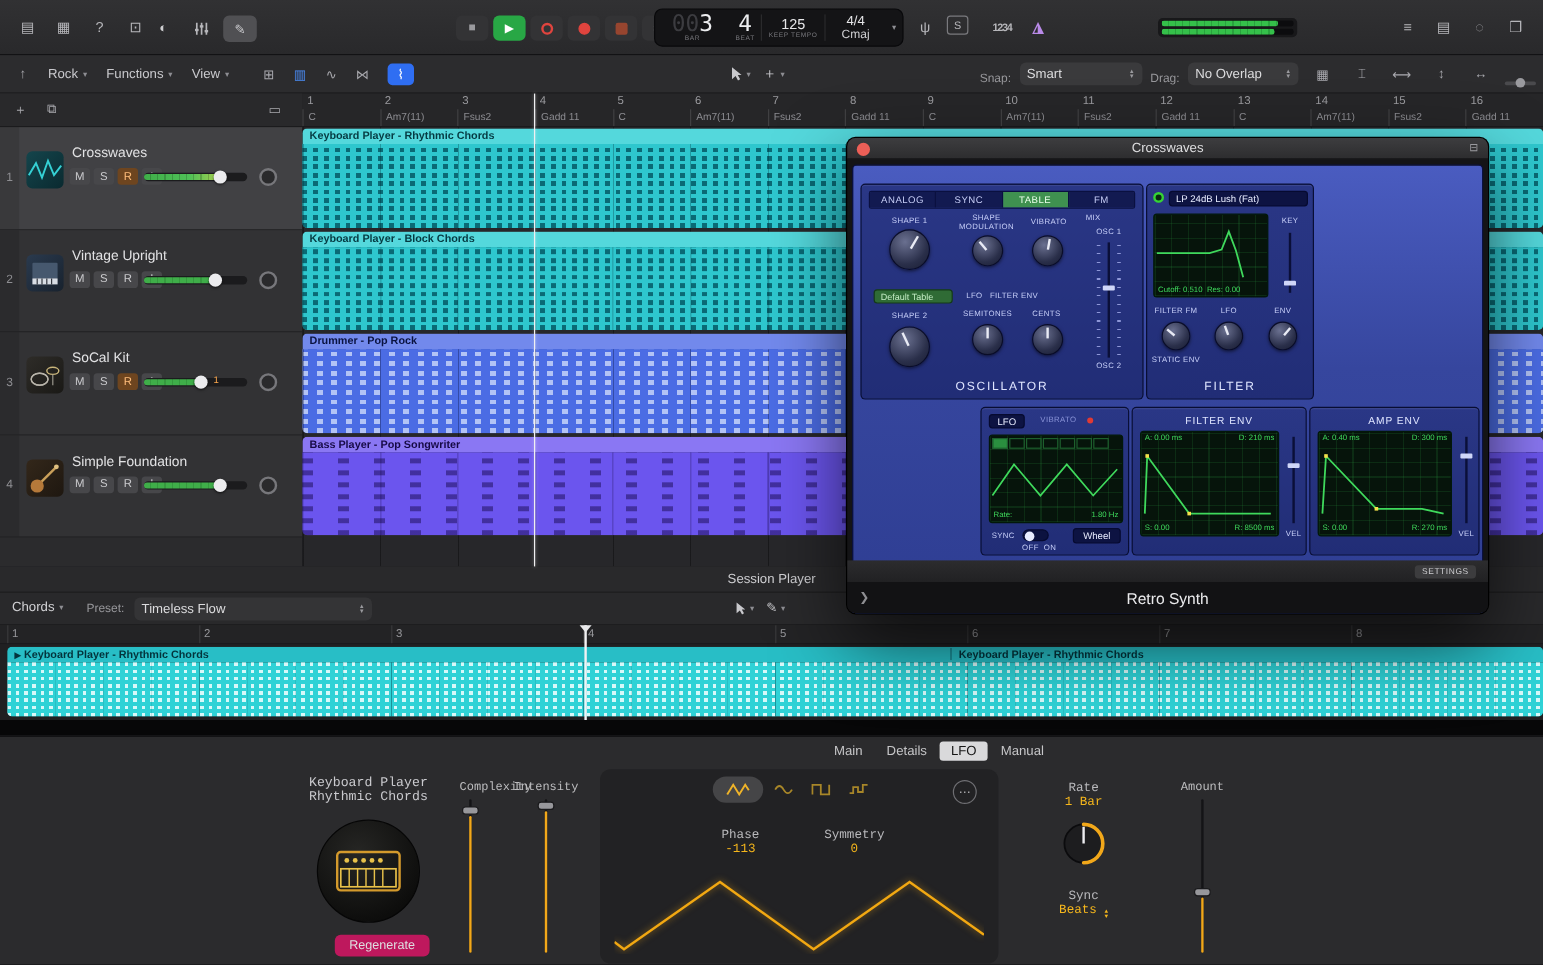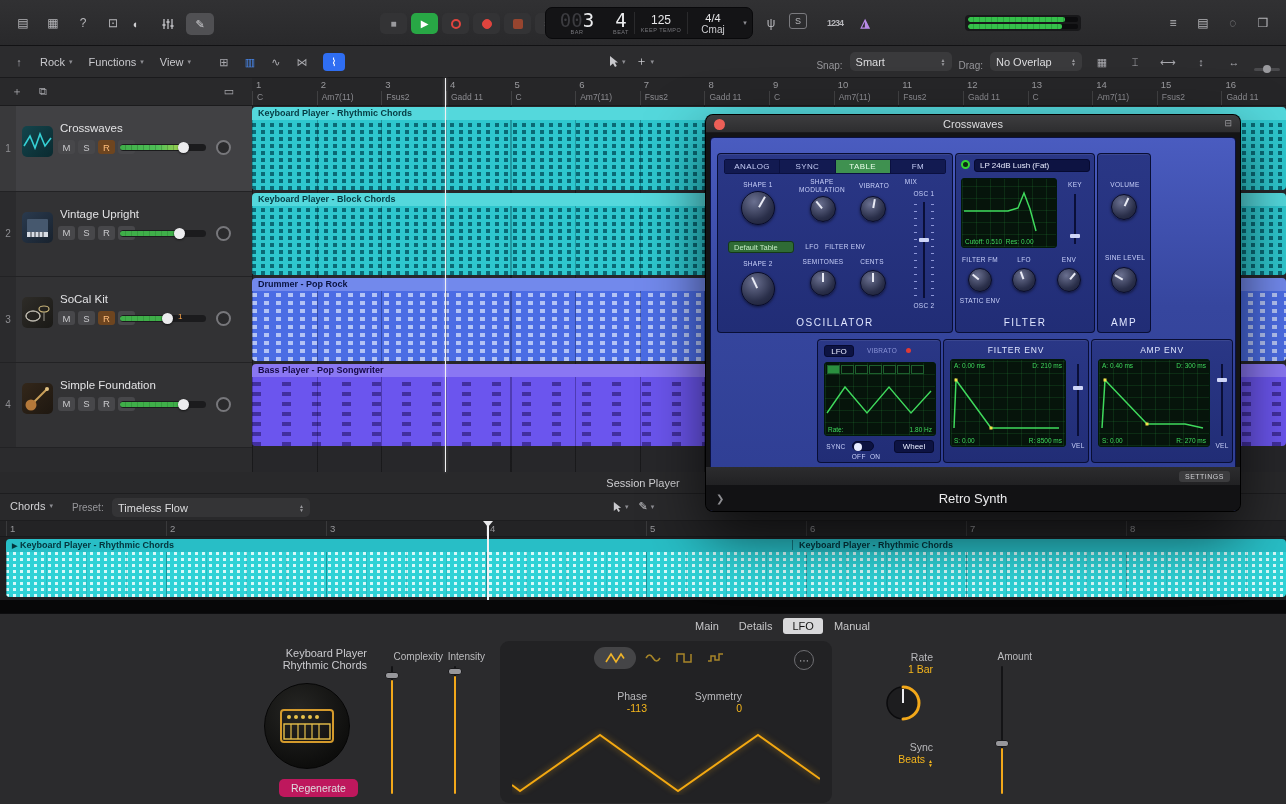--- a/index.html
+++ b/index.html
@@ -2,21 +2,21 @@
 <html><head>
 <meta charset="utf-8">
 <style>
   * { margin:0; padding:0; box-sizing:border-box; }
   html,body { width:1286px; height:804px; background:#000; }
   body { font-family:"Liberation Sans", sans-serif; color:#c8c8cc; -webkit-font-smoothing:antialiased; }
   #stage { position:relative; width:1286px; height:804px; background:#1e1e20; overflow:hidden; }
   .abs { position:absolute; }
   .flex { display:flex; align-items:center; }
   .t10 { font-size:10px; } .t11 { font-size:11px; }
-  .ctr { text-align:right; }
+  .ctr { text-align:center;font-family:Liberation Mono, monospace; }
 
   
   #toolbar { position:absolute; left:0; top:0; width:1286px; height:46px;
     background:linear-gradient(#313133,#29292b); border-bottom:1px solid #121214; }
   .tb-icon { width:24px; height:20px; display:flex; align-items:center; justify-content:center;
     color:#b6b6ba; font-size:12px; margin:0 3px; }
   .tb-group { position:absolute; top:13px; display:flex; }
   .tb-btn { width:28px; height:22px; border-radius:5px; display:flex; align-items:center; justify-content:center;
     background:#3a3a3c; margin:0 2px; color:#cfcfd2; font-size:11px; }
   .tb-btn.plain { background:transparent; }
@@ -785,27 +785,20 @@
         <div class="plabel" style="left:2px; top:102px; width:44px;">FILTER FM</div>
         <div class="plabel" style="left:48px; top:102px; width:40px;">LFO</div>
         <div class="plabel" style="left:92px; top:102px; width:42px;">ENV</div>
         <div class="knob k24" style="left:12px; top:114px; --rot:-50deg;"></div>
         <div class="knob k24" style="left:56px; top:114px; --rot:-20deg;"></div>
         <div class="knob k24" style="left:101px; top:114px; --rot:40deg;"></div>
         <div class="plabel" style="left:2px; top:143px; width:44px;"><span>STATIC</span> <span>ENV</span></div>
         <div class="ptitle2" style="top:163px;">FILTER</div>
       </div>
 
-      <div class="panel" style="left:386px; top:15px; width:54px; height:180px;">
-        <div class="plabel" style="left:2px; top:27px; width:50px;">VOLUME</div>
-        <div class="knob k26" style="left:13px; top:40px; --rot:25deg;"></div>
-        <div class="plabel" style="left:2px; top:100px; width:50px;">SINE LEVEL</div>
-        <div class="knob k26" style="left:13px; top:113px; --rot:-60deg;"></div>
-        <div class="ptitle2" style="top:163px;">AMP</div>
-      </div>
 
 
 
       <div class="panel" style="left:106px; top:201px; width:124px; height:124px;">
         <span class="navpill" style="left:6px; top:5px; width:30px; height:12px; justify-content:center;">LFO</span>
         <span class="plabel" style="left:42px; top:7px; width:44px; color:#8a94d8;">VIBRATO</span>
         <span class="abs" style="left:88px; top:8px; width:5px; height:5px; border-radius:50%; background:#e03a34;"></span>
         <div class="screen" style="left:6px; top:22px; width:112px; height:74px;">
           <div style="position:absolute; left:2px; top:2px; display:flex; gap:1px;">
             <span style="width:13px;height:9px;border:1px solid #1d5f2d;background:#2a8f3f;"></span>

